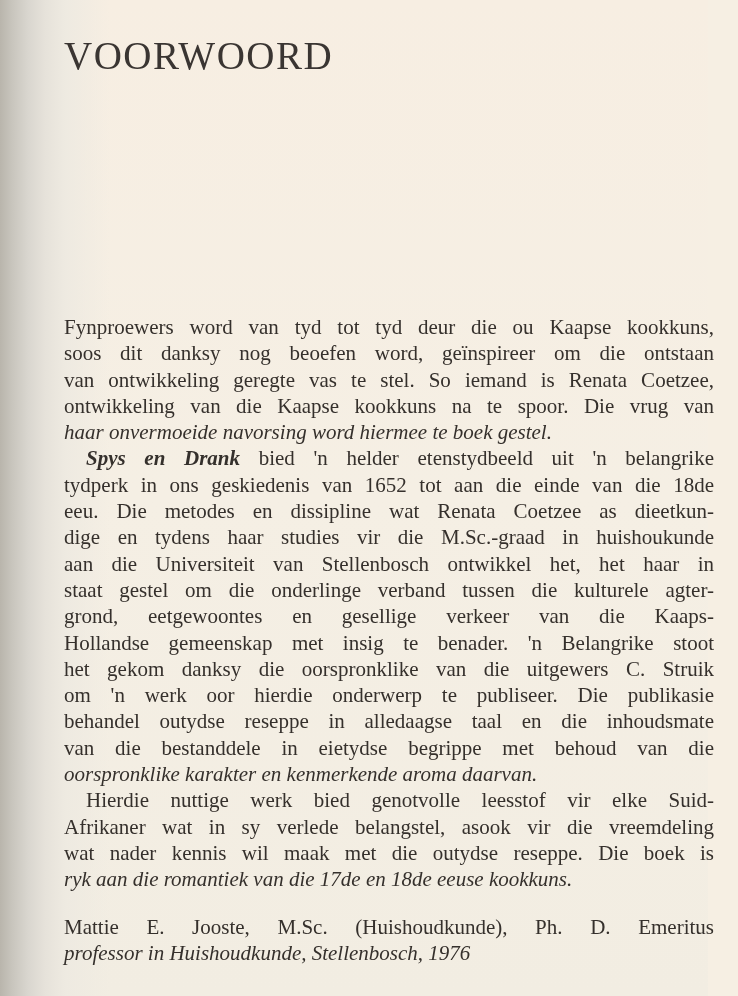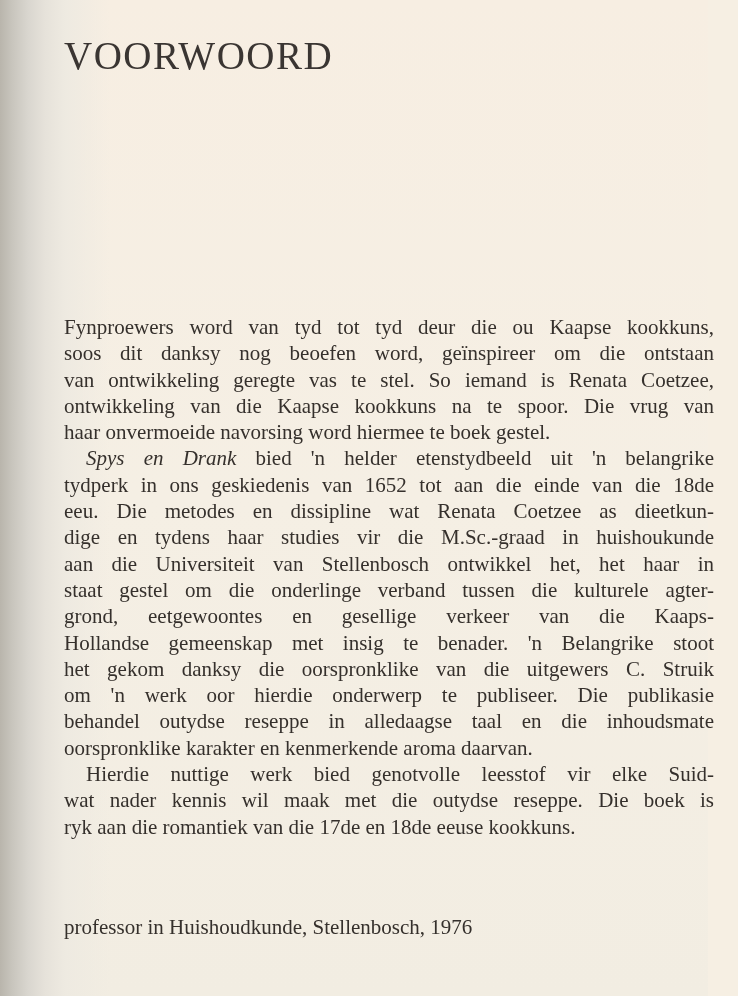--- a/index.html
+++ b/index.html
@@ -57,26 +57,28 @@
       hyphens: none;
     }
     .line {
       display: block;
       text-align: justify;
       text-align-last: justify;
       white-space: nowrap;
     }
     .line.last {
       text-align-last: left;
+      font-style: italic;
     }
     .indent {
       padding-left: 22px;
     }
     .italic {
       font-style: italic;
+      font-weight: bold;
     }
     .signature {
       position: absolute;
       left: 64px;
       top: 914px;
       width: 650px;
       font-size: 21px;
       line-height: 26.3px;
       color: #35302c;
     }
@@ -103,28 +105,31 @@
       <span class="line">tydperk in ons geskiedenis van 1652 tot aan die einde van die 18de</span>
       <span class="line">eeu. Die metodes en dissipline wat Renata Coetzee as dieetkun-</span>
       <span class="line">dige en tydens haar studies vir die M.Sc.-graad in huishoukunde</span>
       <span class="line">aan die Universiteit van Stellenbosch ontwikkel het, het haar in</span>
       <span class="line">staat gestel om die onderlinge verband tussen die kulturele agter-</span>
       <span class="line">grond, eetgewoontes en gesellige verkeer van die Kaaps-</span>
       <span class="line">Hollandse gemeenskap met insig te benader. 'n Belangrike stoot</span>
       <span class="line">het gekom danksy die oorspronklike van die uitgewers C. Struik</span>
       <span class="line">om 'n werk oor hierdie onderwerp te publiseer. Die publikasie</span>
       <span class="line">behandel outydse reseppe in alledaagse taal en die inhoudsmate</span>
+      <span class="line">van die bestanddele in eietydse begrippe met behoud van die</span>
       <span class="line last">oorspronklike karakter en kenmerkende aroma daarvan.</span>
     </div>
 
     <div class="para">
       <span class="line indent">Hierdie nuttige werk bied genotvolle leesstof vir elke Suid-</span>
+      <span class="line">Afrikaner wat in sy verlede belangstel, asook vir die vreemdeling</span>
       <span class="line">wat nader kennis wil maak met die outydse reseppe. Die boek is</span>
       <span class="line last">ryk aan die romantiek van die 17de en 18de eeuse kookkuns.</span>
     </div>
 
   </div>
 
   <div class="signature">
+    <span class="line">Mattie E. Jooste, M.Sc. (Huishoudkunde), Ph. D. Emeritus</span>
     <span class="line last">professor in Huishoudkunde, Stellenbosch, 1976</span>
   </div>
 
 </div>
 
 </body></html>

